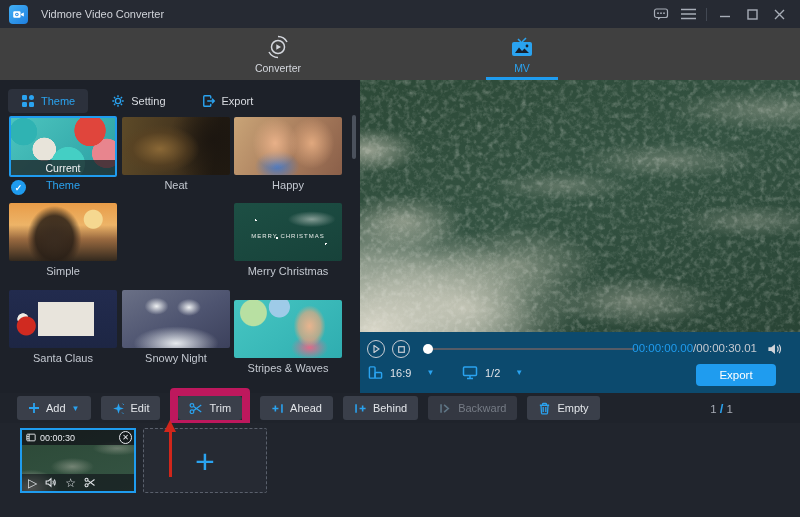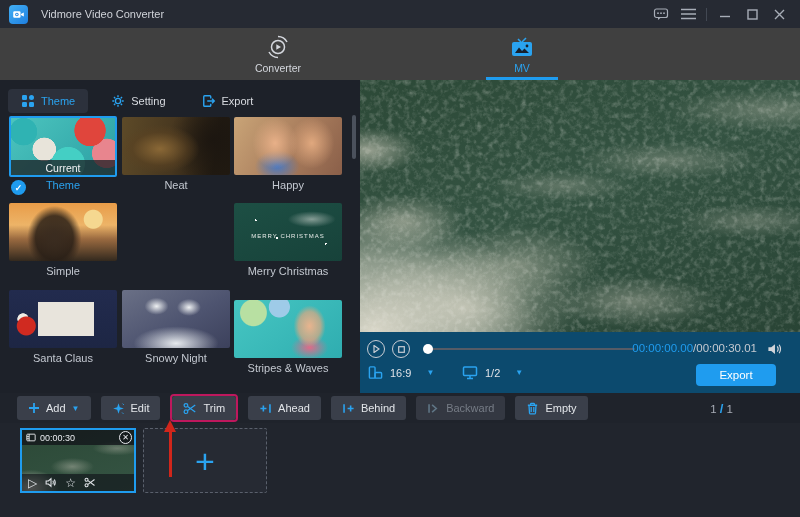--- a/index.html
+++ b/index.html
@@ -142,21 +142,21 @@
     border:none; border-radius:4px; font-size:11.5px; font-family:inherit; cursor:pointer; }
 
   
   .toolbar { position:absolute; left:0; top:393px; width:740px; height:30px; background:#1f232b; display:flex; align-items:center; }
   .tbtn { display:flex; align-items:center; gap:6px; height:24px; padding:0 11px; margin-left:10px;
     background:#3a3f4a; border:none; border-radius:3px; color:#e3e6ea; font-size:11px; font-family:inherit; cursor:pointer; white-space:nowrap; }
   .tbtn .ticon { color:#2aa3f0; display:flex; }
   .tbtn.disabled { color:#767c86; cursor:default; background:#343842; }
   .tbtn.disabled .ticon { color:#5f7585; }
   .tbtn:first-child { margin-left:17px; }
-  .trim-hl { margin-left:10px; border:2px solid #be185d; border-radius:4px; padding:0; display:flex; }
+  .trim-hl { margin-left:10px; border:8px solid #be185d; border-radius:4px; padding:0; display:flex; }
   .trim-hl .tbtn { margin-left:0; }
   .clip-counter { position:absolute; right:7px; font-size:11.5px; color:#a6abb4; }
   .clip-counter .slash { color:#2aa3f0; font-weight:bold; font-size:13px; }
 
   
   .timeline { position:absolute; left:0; top:423px; width:800px; height:94px; background:#21252d; }
   .clip { position:absolute; left:20px; top:5px; width:116px; height:65px; border:2px solid #1f9cef; background:#2a3a32; overflow:hidden; cursor:pointer; }
   .clip .mini-ocean { position:absolute; inset:0; background-color:#31503e; background-image:
     radial-gradient(ellipse 40px 26px at 8% 95%, rgba(226,222,208,0.85) 0%, transparent 70%),
     radial-gradient(ellipse 30px 12px at 45% 60%, rgba(215,211,197,0.4) 0%, transparent 72%),

